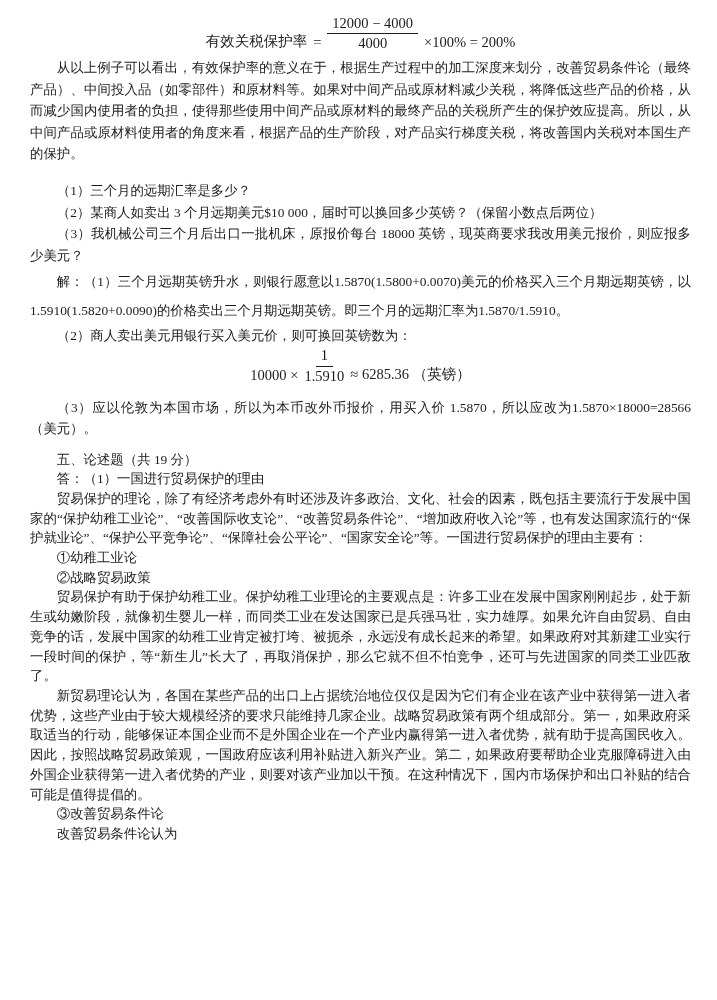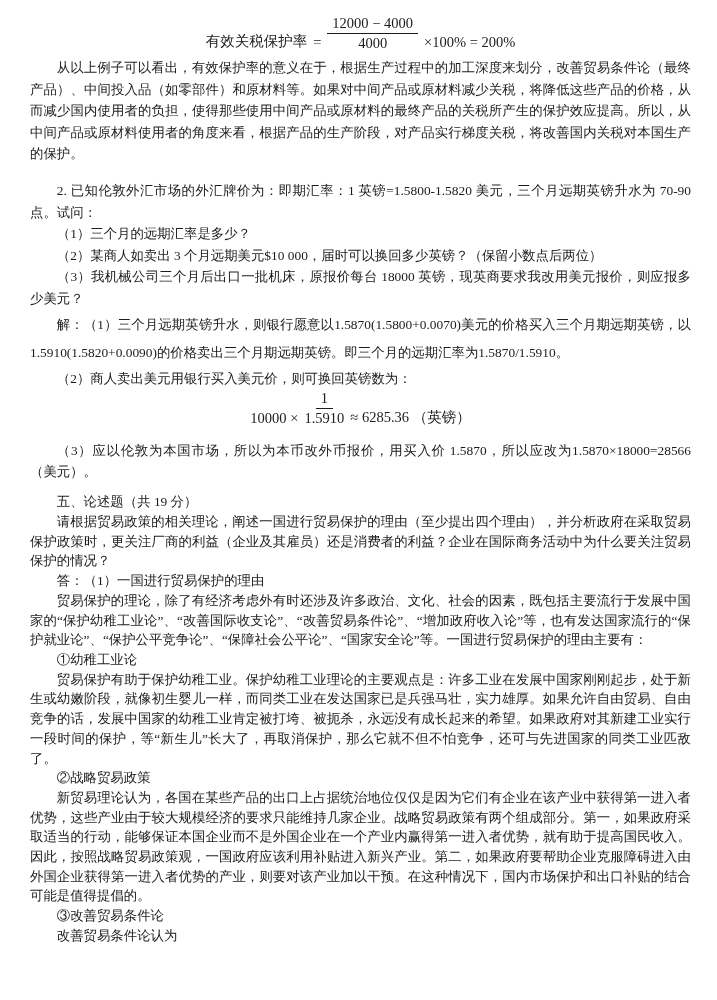--- a/index.html
+++ b/index.html
@@ -66,21 +66,20 @@
         <span class="num">12000 − 4000</span>
         <span class="den">4000</span>
       </span>
       <span class="mx">×100% = 200%</span>
     </div>
 
     <p class="para indent">从以上例子可以看出，有效保护率的意义在于，根据生产过程中的加工深度来划分，改善贸易条件论（最终产品）、中间投入品（如零部件）和原材料等。如果对中间产品或原材料减少关税，将降低这些产品的价格，从而减少国内使用者的负担，使得那些使用中间产品或原材料的最终产品的关税所产生的保护效应提高。所以，从中间产品或原材料使用者的角度来看，根据产品的生产阶段，对产品实行梯度关税，将改善国内关税对本国生产的保护。</p>
 
     <div class="gap1"></div>
 
-    <p class="para indent">2. 已知伦敦外汇市场的外汇牌价为：即期汇率：1 英镑=1.5800-1.5820 美元，三个月远期英镑升水为 70-90 点。试问：</p>
     <p class="para indent">（1）三个月的远期汇率是多少？</p>
     <p class="para indent">（2）某商人如卖出 3 个月远期美元$10 000，届时可以换回多少英镑？（保留小数点后两位）</p>
     <p class="para indent">（3）我机械公司三个月后出口一批机床，原报价每台 18000 英镑，现英商要求我改用美元报价，则应报多少美元？</p>
 
     <p class="para indent loose">解：（1）三个月远期英镑升水，则银行愿意以1.5870(1.5800+0.0070)美元的价格买入三个月期远期英镑，以1.5910(1.5820+0.0090)的价格卖出三个月期远期英镑。即三个月的远期汇率为1.5870/1.5910。</p>
 
     <p class="para indent">（2）商人卖出美元用银行买入美元价，则可换回英镑数为：</p>
 
     <div class="display-math math-2">
       <span class="mx">10000 ×</span>
@@ -91,24 +90,23 @@
       <span class="mx">≈ 6285.36 （英镑）</span>
     </div>
 
     <p class="para indent">（3）应以伦敦为本国市场，所以为本币改外币报价，用买入价 1.5870，所以应改为1.5870×18000=28566（美元）。</p>
 
     <div class="gap2"></div>
   </div>
 
   <div class="sec-essay">
     <p class="para indent">五、论述题（共 19 分）</p>
-    <p class="para indent">请根据贸易政策的相关理论，阐述一国进行贸易保护的理由（至少提出四个理由），并分析政府在采取贸易保护政策时，更关注厂商的利益（企业及其雇员）还是消费者的利益？企业在国际商务活动中为什么要关注贸易保护的情况？</p>
     <p class="para indent">答：（1）一国进行贸易保护的理由</p>
     <p class="para indent">贸易保护的理论，除了有经济考虑外有时还涉及许多政治、文化、社会的因素，既包括主要流行于发展中国家的“保护幼稚工业论”、“改善国际收支论”、“改善贸易条件论”、“增加政府收入论”等，也有发达国家流行的“保护就业论”、“保护公平竞争论”、“保障社会公平论”、“国家安全论”等。一国进行贸易保护的理由主要有：</p>
     <p class="para indent">①幼稚工业论</p>
+    <p class="para indent">②战略贸易政策</p>
     <p class="para indent">贸易保护有助于保护幼稚工业。保护幼稚工业理论的主要观点是：许多工业在发展中国家刚刚起步，处于新生或幼嫩阶段，就像初生婴儿一样，而同类工业在发达国家已是兵强马壮，实力雄厚。如果允许自由贸易、自由竞争的话，发展中国家的幼稚工业肯定被打垮、被扼杀，永远没有成长起来的希望。如果政府对其新建工业实行一段时间的保护，等“新生儿”长大了，再取消保护，那么它就不但不怕竞争，还可与先进国家的同类工业匹敌了。</p>
-    <p class="para indent">②战略贸易政策</p>
     <p class="para indent">新贸易理论认为，各国在某些产品的出口上占据统治地位仅仅是因为它们有企业在该产业中获得第一进入者优势，这些产业由于较大规模经济的要求只能维持几家企业。战略贸易政策有两个组成部分。第一，如果政府采取适当的行动，能够保证本国企业而不是外国企业在一个产业内赢得第一进入者优势，就有助于提高国民收入。因此，按照战略贸易政策观，一国政府应该利用补贴进入新兴产业。第二，如果政府要帮助企业克服障碍进入由外国企业获得第一进入者优势的产业，则要对该产业加以干预。在这种情况下，国内市场保护和出口补贴的结合可能是值得提倡的。</p>
     <p class="para indent">③改善贸易条件论</p>
     <p class="para indent">改善贸易条件论认为</p>
   </div>
 
 </div>
 
 </body></html>

